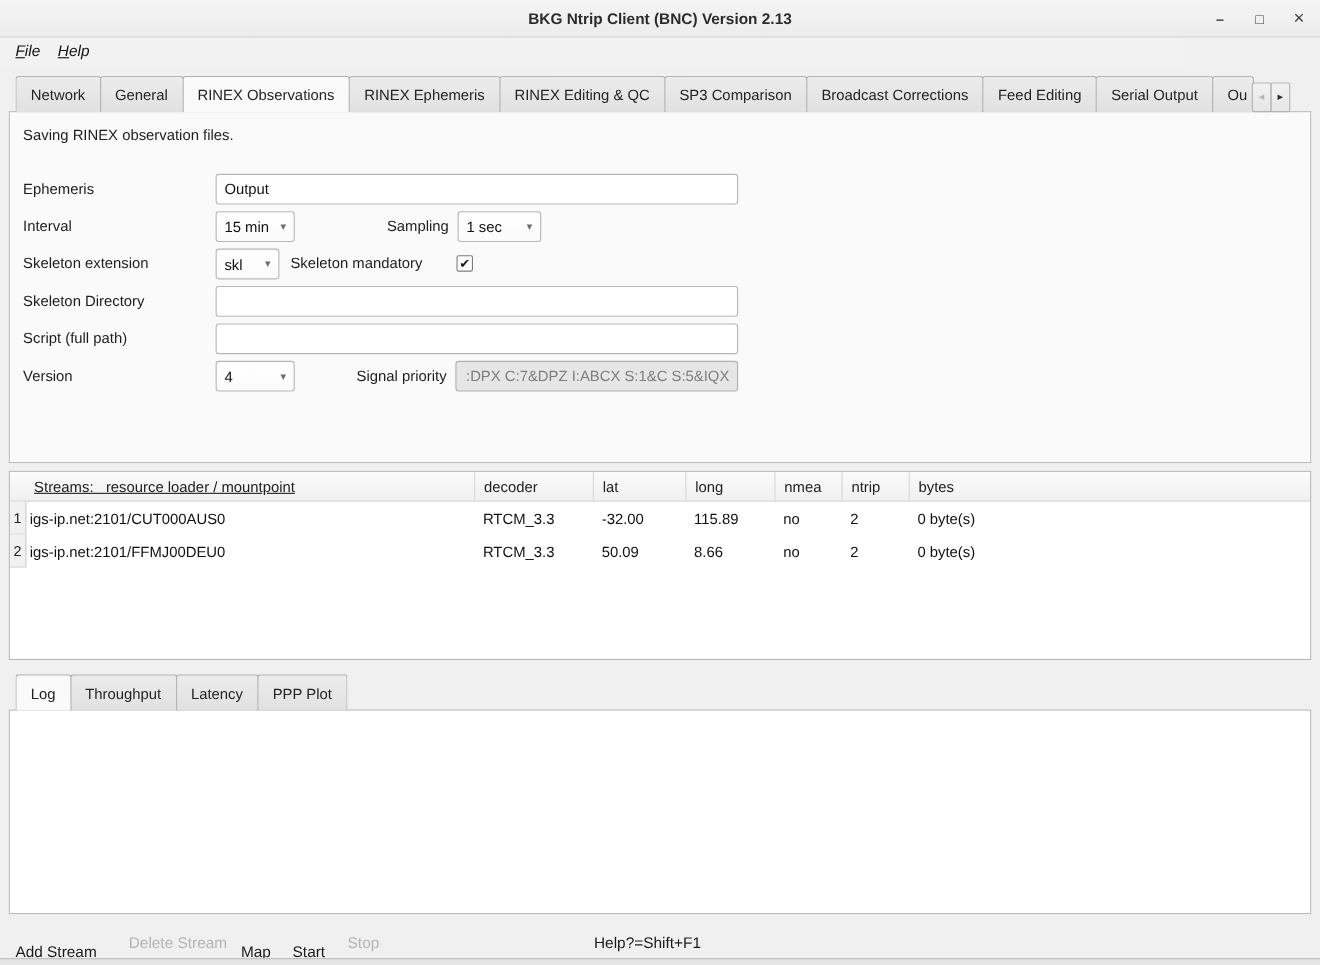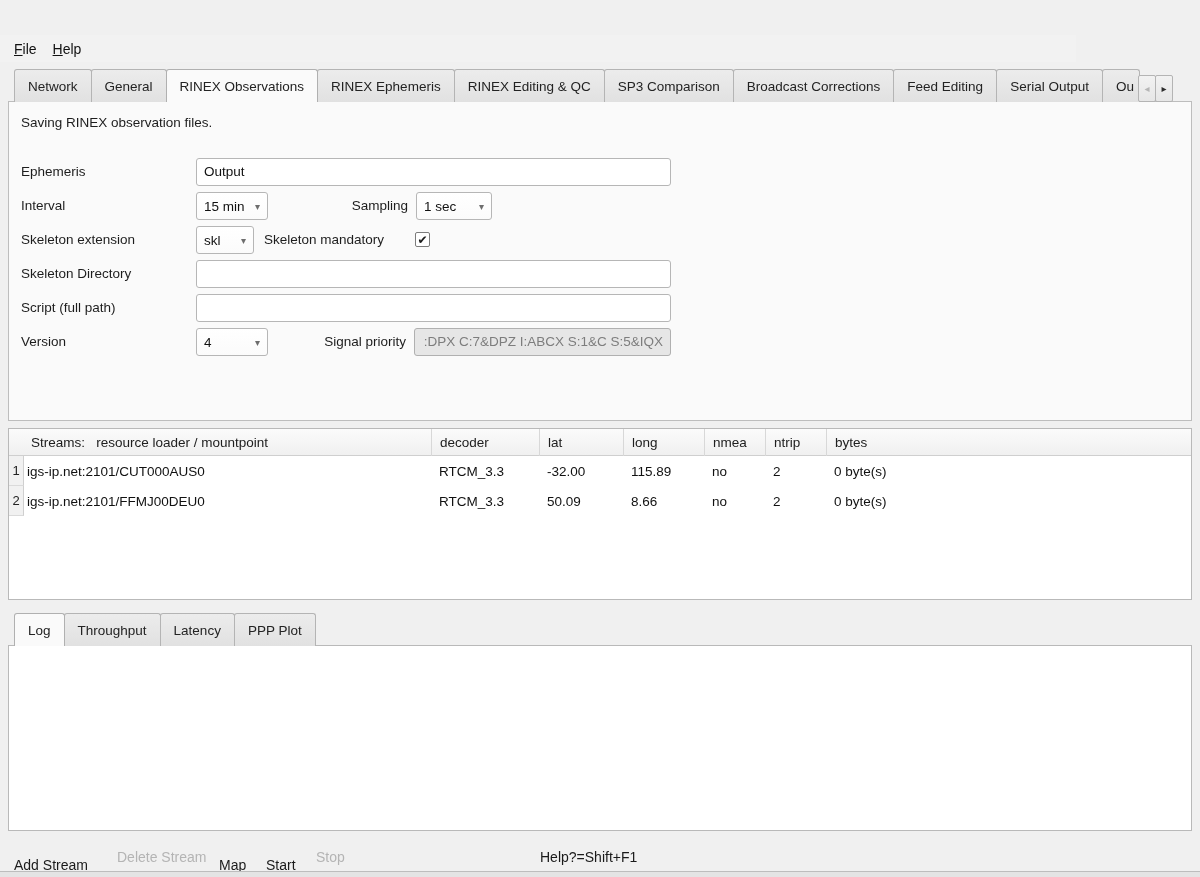--- a/index.html
+++ b/index.html
@@ -24,21 +24,21 @@
     display:flex; align-items:center; gap:14px;
   }
   .win-btn {
     width:22px; height:22px; display:flex; align-items:center; justify-content:center;
     color:#3a4248; font-size:13px; font-weight:bold; cursor:default;
   }
 
   
   .menubar {
     position:absolute; left:0; top:35px; width:1076px; height:27px;
-    background:#f2f2f2; display:flex; align-items:center; padding-left:6px;
+    background:#f2f2f2; display:flex; align-items:flex-start; padding-left:6px;font-style:italic;
   }
   .menu-item { padding:3px 8px; color:#111; }
   .menu-item::first-letter { text-decoration:underline; }
 
   
   .tabbar {
     position:absolute; left:14px; top:73px; height:29px;
     display:flex; align-items:flex-end; z-index:3; width:1178px;
   }
   .tab {
@@ -100,21 +100,21 @@
   }
   .s-grid { display:grid; grid-template-columns:15px 407px 108px 84px 81px 61px 61px auto; }
   .s-header {
     position:absolute; left:0; top:0; width:100%; height:27px;
     background:linear-gradient(#fbfbfb,#f0f0f0); border-bottom:1px solid #cfcfcf;
     font-size:13.5px; color:#202020;
   }
   .s-header .hcell {
     display:flex; align-items:center; padding-left:8px; border-left:1px solid #d8d8d8; height:27px;
   }
-  .s-header .hcell.first { grid-column:1 / span 2; border-left:none; padding-left:22px; white-space:pre; }
+  .s-header .hcell.first { grid-column:1 / span 2; border-left:none; padding-left:22px; white-space:pre;text-decoration:underline; }
   .s-row { position:absolute; left:0; width:100%; height:30px; font-size:13.5px; color:#111; }
   .s-row .cell { display:flex; align-items:center; padding-left:8px; white-space:nowrap; overflow:hidden; }
   .s-row .rownum {
     background:#f1f1f1; border-right:1px solid #cfcfcf; border-bottom:1px solid #dadada;
     display:flex; align-items:center; justify-content:center; font-size:13px; color:#222;
     padding-left:0;
   }
   .s-row .mount { padding-left:3px; }
 
   
@@ -139,20 +139,28 @@
   .bottom-strip {
     position:absolute; left:0; top:871px; width:1200px; height:6px;
     background:#e4e4e4; border-top:1px solid #bdbdbd;
   }
 </style>
 </head>
 <body>
 
 <div class="window">
 
+  <div class="titlebar">
+    <div class="title">BKG Ntrip Client (BNC) Version 2.13</div>
+    <div class="win-controls">
+      <div class="win-btn">–</div>
+      <div class="win-btn">□</div>
+      <div class="win-btn">✕</div>
+    </div>
+  </div>
 
   <div class="menubar">
     <div class="menu-item">File</div>
     <div class="menu-item">Help</div>
   </div>
 
   <div class="tabbar">
     <div class="tab">Network</div>
     <div class="tab">General</div>
     <div class="tab active">RINEX Observations</div>

